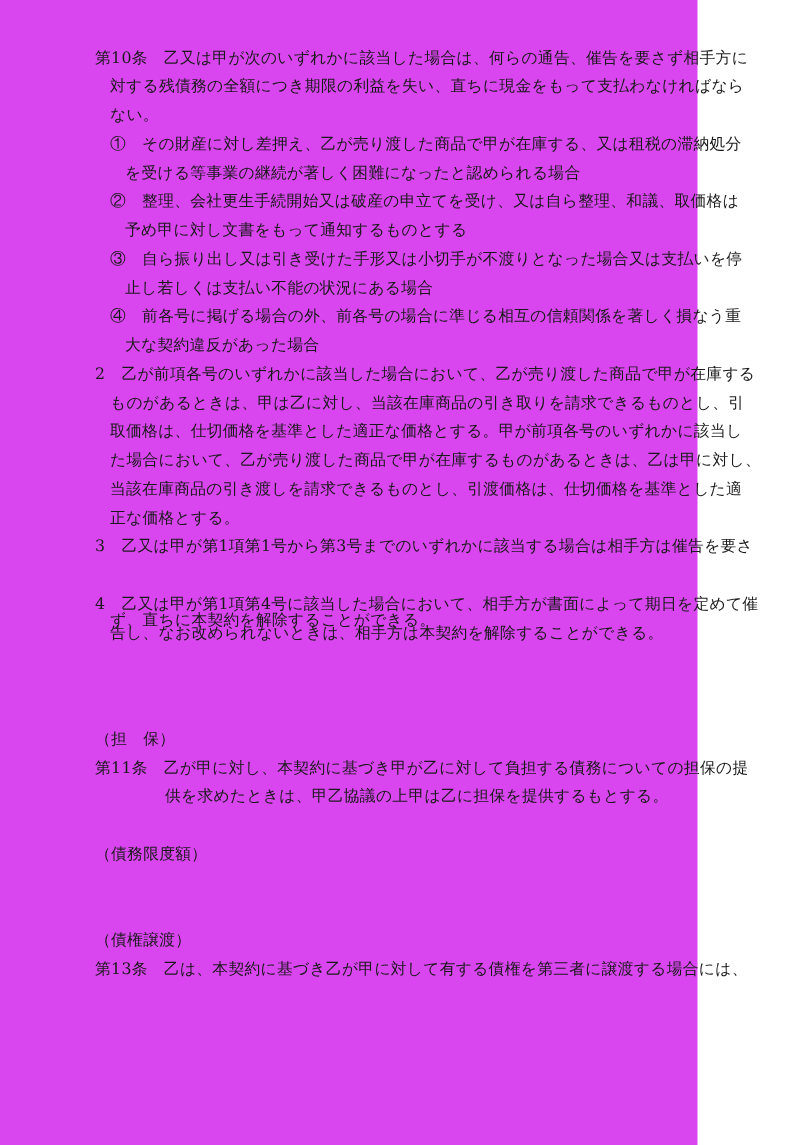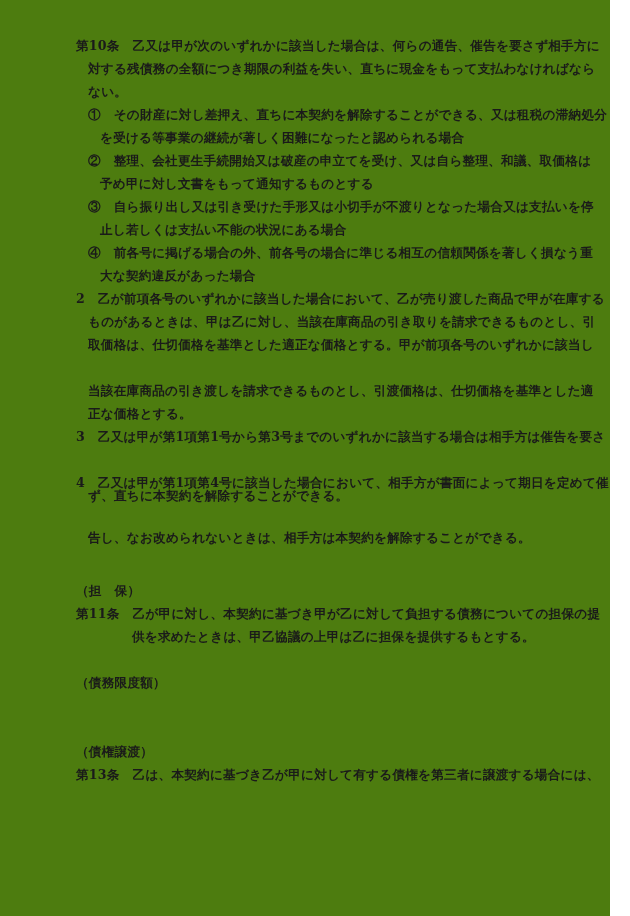--- a/index.html
+++ b/index.html
@@ -1,49 +1,50 @@
 <!DOCTYPE html>
 <html><head>
 <meta charset="utf-8">
 <style>
   html, body { margin: 0; padding: 0; background: #ffffff; }
   body { width: 630px; height: 916px; overflow: hidden; position: relative;
          font-family: "DejaVu Serif", "Liberation Serif", serif; color: #1a1a1a; }
-  .page { position: absolute; left: 0; top: 0; width: 610px; height: 916px; background: #4d7c0f; font-weight: bold; }
+  .page { position: absolute; left: 0; top: 0; width: 558px; height: 916px; background: #d946ef; }
   .line { position: absolute; font-size: 12.6px; line-height: 16px; white-space: nowrap; letter-spacing: 0.25px; }
 </style>
 </head>
 <body>
 
 <div class="page">
 
   <div class="line" style="left:76px;top:38px;">第10条　乙又は甲が次のいずれかに該当した場合は、何らの通告、催告を要さず相手方に</div>
   <div class="line" style="left:88px;top:61px;">対する残債務の全額につき期限の利益を失い、直ちに現金をもって支払わなければなら</div>
   <div class="line" style="left:88px;top:84px;">ない。</div>
 
-  <div class="line" style="left:88px;top:107px;">①　その財産に対し差押え、直ちに本契約を解除することができる、又は租税の滞納処分</div>
+  <div class="line" style="left:88px;top:107px;">①　その財産に対し差押え、乙が売り渡した商品で甲が在庫する、又は租税の滞納処分</div>
   <div class="line" style="left:100px;top:130px;">を受ける等事業の継続が著しく困難になったと認められる場合</div>
   <div class="line" style="left:88px;top:153px;">②　整理、会社更生手続開始又は破産の申立てを受け、又は自ら整理、和議、取価格は</div>
   <div class="line" style="left:100px;top:176px;">予め甲に対し文書をもって通知するものとする</div>
   <div class="line" style="left:88px;top:199px;">③　自ら振り出し又は引き受けた手形又は小切手が不渡りとなった場合又は支払いを停</div>
   <div class="line" style="left:100px;top:222px;">止し若しくは支払い不能の状況にある場合</div>
   <div class="line" style="left:88px;top:245px;">④　前各号に掲げる場合の外、前各号の場合に準じる相互の信頼関係を著しく損なう重</div>
   <div class="line" style="left:100px;top:268px;">大な契約違反があった場合</div>
 
   <div class="line" style="left:76px;top:291px;">2　乙が前項各号のいずれかに該当した場合において、乙が売り渡した商品で甲が在庫する</div>
   <div class="line" style="left:88px;top:314px;">ものがあるときは、甲は乙に対し、当該在庫商品の引き取りを請求できるものとし、引</div>
   <div class="line" style="left:88px;top:337px;">取価格は、仕切価格を基準とした適正な価格とする。甲が前項各号のいずれかに該当し</div>
+  <div class="line" style="left:88px;top:360px;">た場合において、乙が売り渡した商品で甲が在庫するものがあるときは、乙は甲に対し、</div>
   <div class="line" style="left:88px;top:383px;text-align:right;">当該在庫商品の引き渡しを請求できるものとし、引渡価格は、仕切価格を基準とした適</div>
   <div class="line" style="left:88px;top:406px;">正な価格とする。</div>
 
   <div class="line" style="left:76px;top:429px;">3　乙又は甲が第1項第1号から第3号までのいずれかに該当する場合は相手方は催告を要さ</div>
   <div class="line" style="left:88px;top:452px;margin-top:36px;">ず、直ちに本契約を解除することができる。</div>
 
   <div class="line" style="left:76px;top:475px;">4　乙又は甲が第1項第4号に該当した場合において、相手方が書面によって期日を定めて催</div>
-  <div class="line" style="left:88px;top:498px;margin-top:32px;">告し、なお改められないときは、相手方は本契約を解除することができる。</div>
+  <div class="line" style="left:88px;top:498px;">告し、なお改められないときは、相手方は本契約を解除することができる。</div>
 
   <div class="line" style="left:76px;top:583px;">（担　保）</div>
   <div class="line" style="left:76px;top:606px;">第11条　乙が甲に対し、本契約に基づき甲が乙に対して負担する債務についての担保の提</div>
   <div class="line" style="left:88px;top:629px;margin-left:44px;">供を求めたときは、甲乙協議の上甲は乙に担保を提供するもとする。</div>
 
   <div class="line" style="left:76px;top:675px;">（債務限度額）</div>
 
   <div class="line" style="left:76px;top:744px;">（債権譲渡）</div>
   <div class="line" style="left:76px;top:767px;">第13条　乙は、本契約に基づき乙が甲に対して有する債権を第三者に譲渡する場合には、</div>
 

